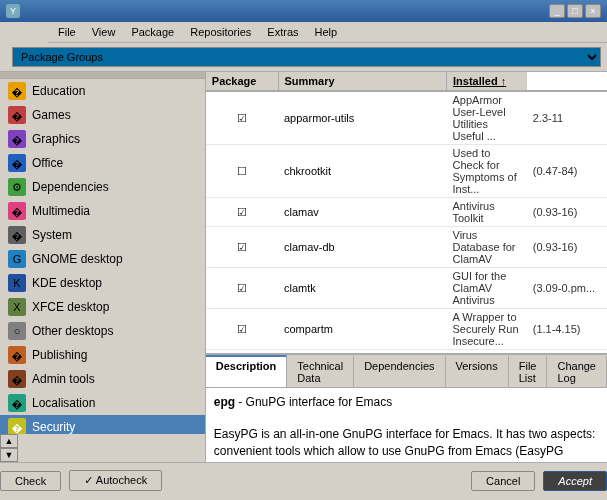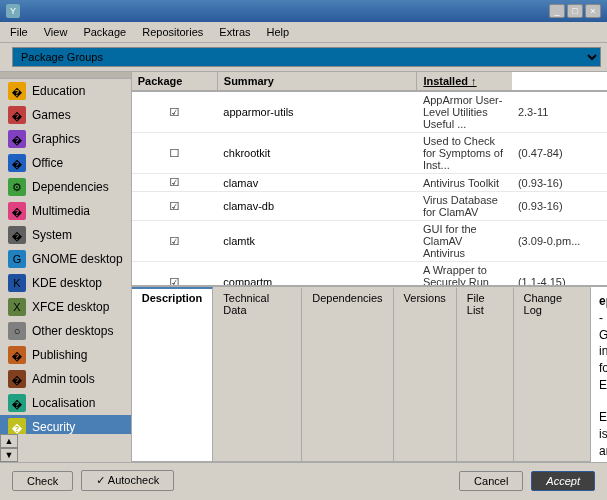--- a/index.html
+++ b/index.html
@@ -19,20 +19,21 @@
     .title-bar-title { font-size: 11px; font-weight: bold; }
     .title-bar-buttons { display: flex; gap: 2px; }
     .tb-btn { width: 16px; height: 14px; background: #c0c0c0; border: 1px solid #888; border-radius: 2px; display: flex; align-items: center; justify-content: center; font-size: 9px; cursor: pointer; }
     
     .menu-bar {
       background: #d4d0c8;
       padding: 2px 4px;
       display: flex;
       gap: 4px;
       border-bottom: 1px solid #aaa;
+      margin-left: 48px;
     }
     .menu-item { padding: 2px 6px; cursor: pointer; font-size: 11px; }
     
     .filter-bar {
       background: #d4d0c8;
       padding: 4px 6px;
       display: flex;
       align-items: center;
       gap: 6px;
       border-bottom: 1px solid #aaa;
@@ -136,24 +137,24 @@
     thead th:last-child { border-right: none; }
     tbody tr { border-bottom: 1px solid #e8e8e8; }
     tbody td { padding: 2px 6px; font-size: 11px; }
     .check-cell { width: 20px; text-align: center; }
     .pkg-name { font-weight: normal; }
     .pkg-summary { color: #333; }
     .pkg-installed { color: #333; white-space: nowrap; }
     
     
     .desc-panel {
-      height: 176px;
+      height: 108px;
       border-top: 1px solid #aaa;
       display: flex;
-      flex-direction: row;
+      flex-direction: column;
     }
     .desc-tabs {
       display: flex;
       background: #d4d0c8;
       border-bottom: 1px solid #aaa;
     }
     .desc-tab {
       padding: 3px 10px;
       font-size: 11px;
       cursor: pointer;
@@ -171,21 +172,21 @@
       line-height: 1.4;
       overflow-y: auto;
       flex: 1;
     }
     .desc-title { font-weight: bold; }
     
     
     .bottom-bar {
       background: #d4d0c8;
       border-top: 1px solid #aaa;
-      padding: 4px 12px;
+      padding: 4px 0;
       display: flex;
       align-items: center;
       gap: 8px;
       height: 36px;
     }
     .btn {
       padding: 3px 14px;
       background: #d4d0c8;
       border: 1px solid #888;
       border-radius: 2px;

